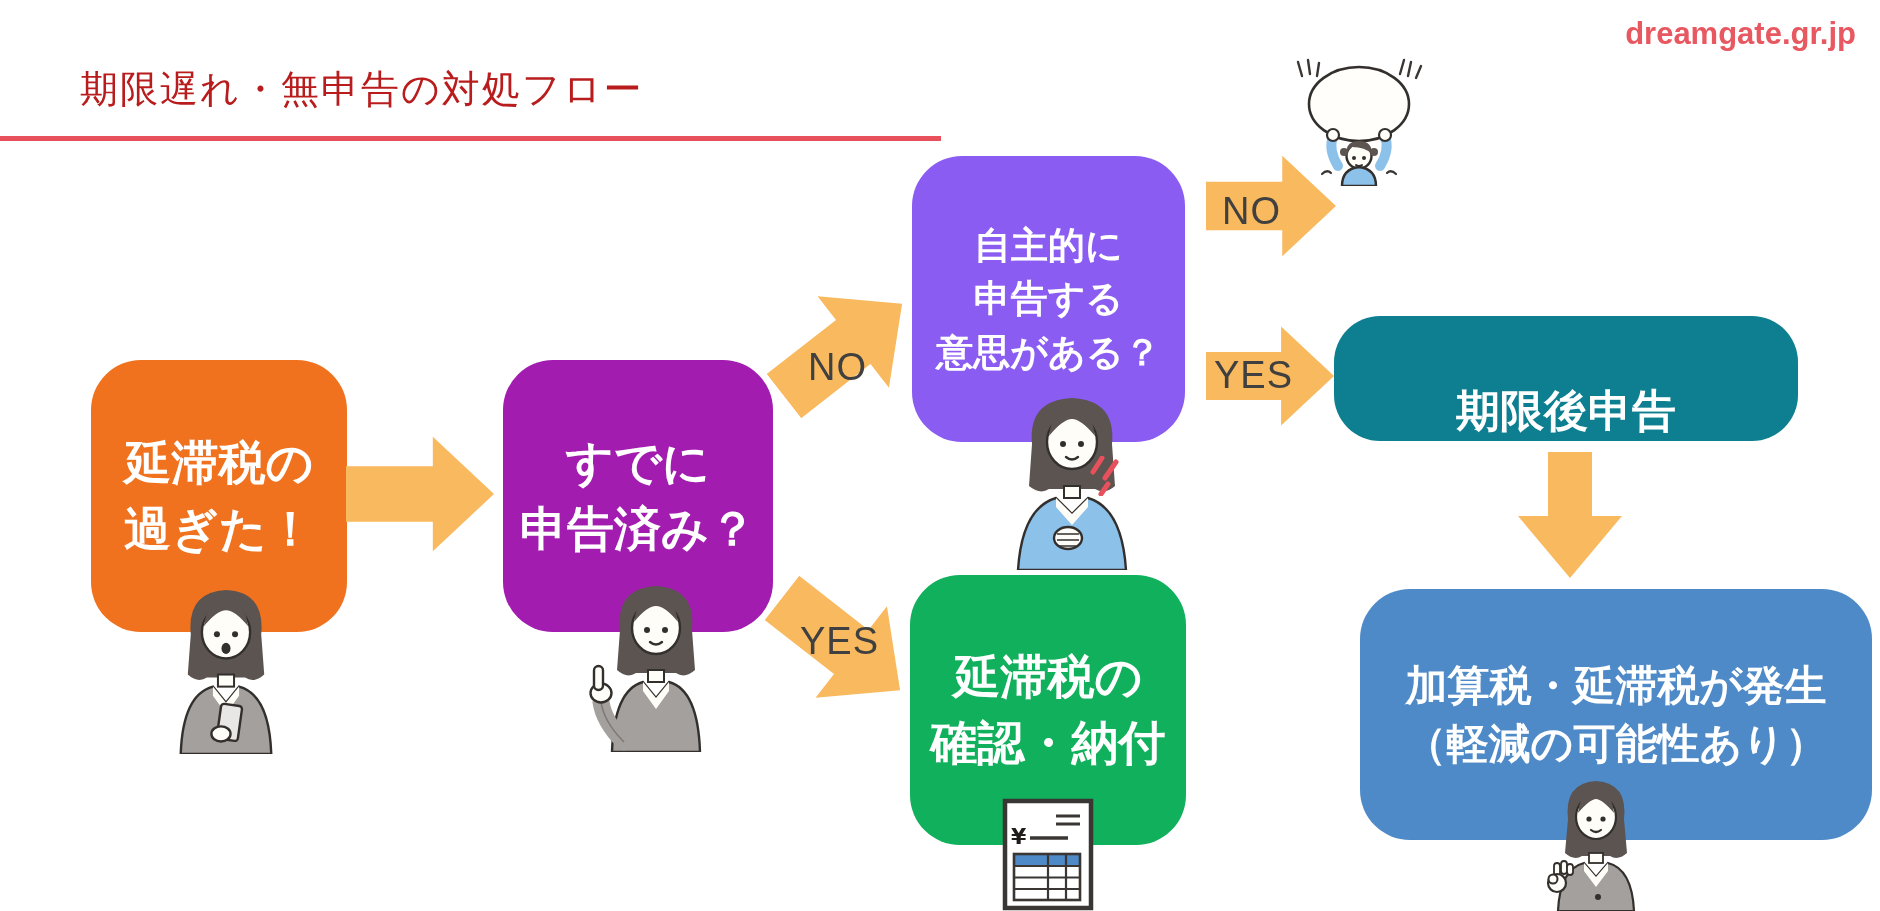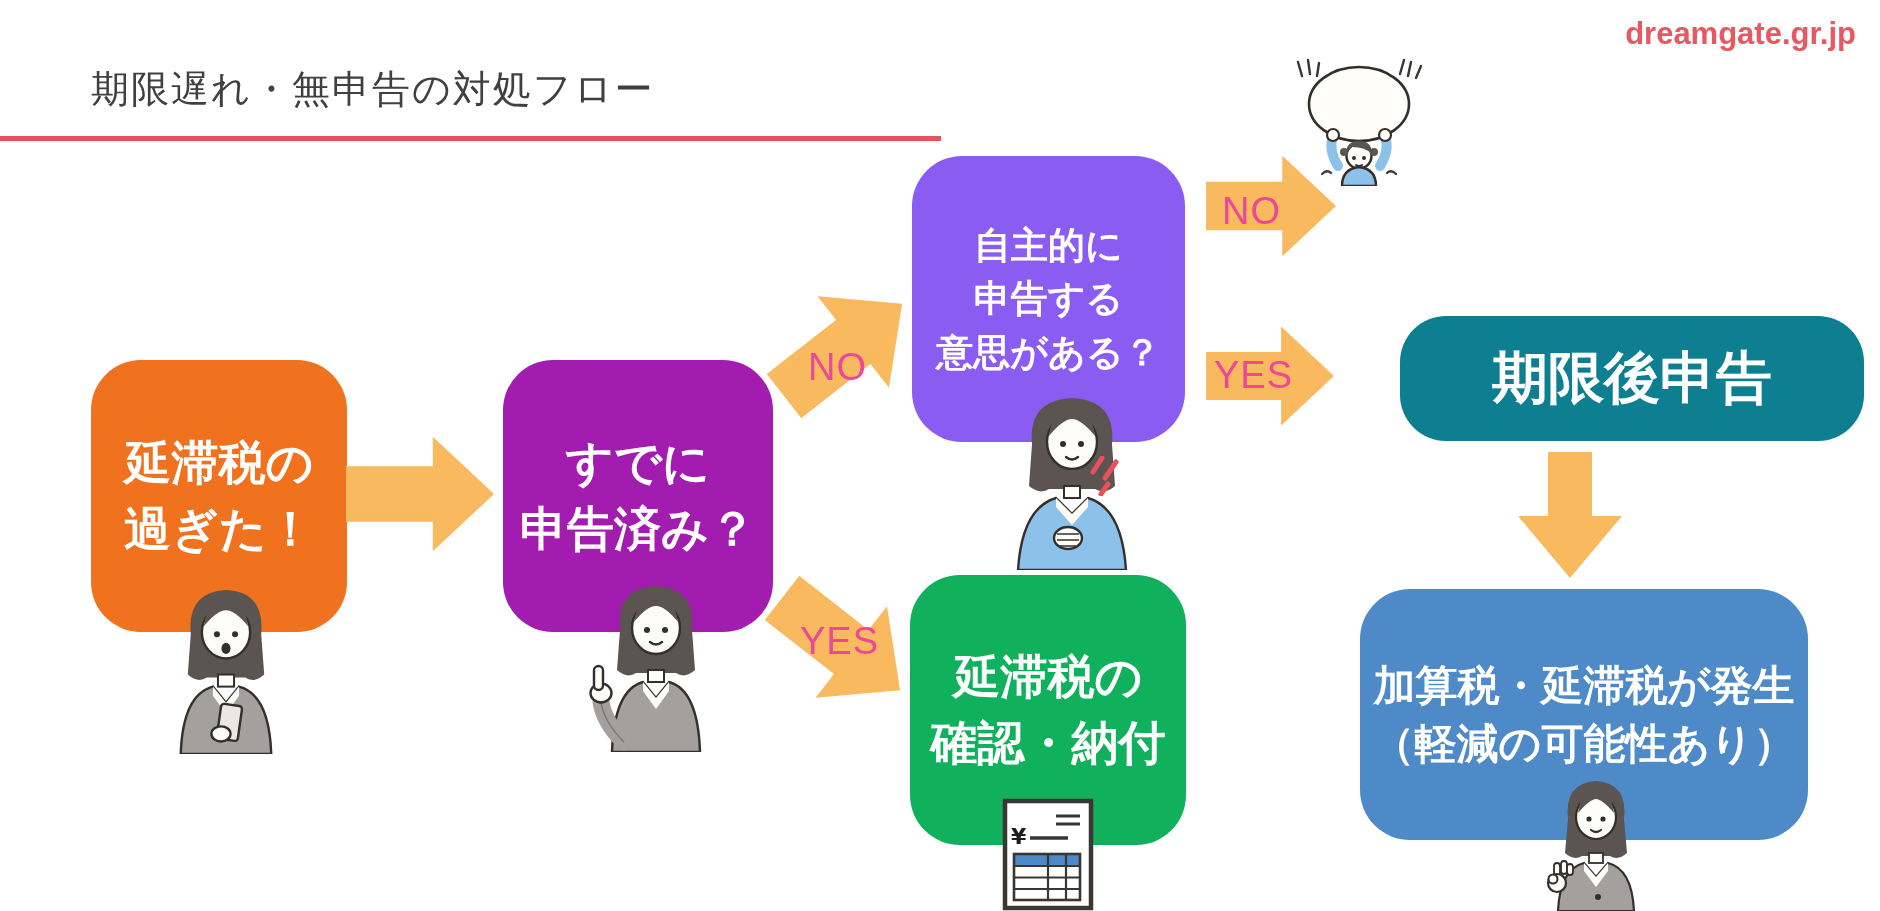--- a/index.html
+++ b/index.html
@@ -1,58 +1,58 @@
 <!DOCTYPE html>
 <html><head>
 <meta charset="utf-8">
 <style>
   * { margin:0; padding:0; box-sizing:border-box; }
   html,body { background:#ffffff; }
   body { font-family:"Liberation Sans","DejaVu Sans",sans-serif; }
   .canvas { position:relative; width:1880px; height:911px; background:#ffffff; overflow:hidden; }
 
   .page-title {
-    position:absolute; left:91px; top:64px;
-    font-size:38px; letter-spacing:2px; color:#404040; font-weight:500;
+    position:absolute; left:80px; top:64px;
+    font-size:38px; letter-spacing:2px; color:#b91c1c; font-weight:500;
   }
   .title-underline {
     position:absolute; left:0; top:136px; width:941px; height:5px; background:#e8505b;
   }
   .watermark {
     position:absolute; top:16px; right:24px;
     font-size:31px; color:#e85861; font-weight:700;
   }
 
   .node {
     position:absolute; display:flex; align-items:center; justify-content:center;
     color:#ffffff; font-weight:700; text-align:center; z-index:2;
   }
   .node-label { white-space:pre-line; }
 
   .n-start        { left:91px;  top:360px; width:256px; height:272px; border-radius:50px; background:#f0721e; font-size:47px; line-height:1.4; }
   .n-filed        { left:503px; top:360px; width:270px; height:272px; border-radius:50px; background:#a21caf; font-size:47px; line-height:1.4; }
   .n-voluntary    { left:912px; top:156px; width:273px; height:286px; border-radius:50px; background:#8a5cf2; font-size:37px; line-height:1.45; }
   .n-latepay      { left:910px; top:575px; width:276px; height:270px; border-radius:50px; background:#10b05c; font-size:47px; line-height:1.4; }
   .n-penalty      { left:1350px; top:142px; width:466px; height:137px; border-radius:46px; background:#e25159; font-size:42px; line-height:1.32; }
-  .n-latefiling   { left:1400px; top:316px; width:464px; height:125px; border-radius:46px; background:#0d7f90; font-size:56px; }
-  .n-incurred     { left:1360px; top:589px; width:448px; height:251px; border-radius:50px; background:#4e8ac8; font-size:42px; line-height:1.38; }
+  .n-latefiling   { left:1334px; top:316px; width:464px; height:125px; border-radius:46px; background:#0d7f90; font-size:44px;align-items:flex-end; }
+  .n-incurred     { left:1360px; top:589px; width:512px; height:251px; border-radius:50px; background:#4e8ac8; font-size:42px; line-height:1.38; }
 
   .arr { position:absolute; z-index:2; }
   .arr svg { display:block; width:100%; height:100%; }
   .arr polygon { fill:#f9b95e; }
   .a-1        { left:346px;  top:436px; width:148px; height:116px; }
   .a-no-diag  { left:768px;  top:292px; width:150px; height:116px; transform:rotate(-38deg); }
   .a-yes-diag { left:766px;  top:586px; width:150px; height:116px; transform:rotate(38deg); }
   .a-no-2     { left:1206px; top:150px; width:130px; height:112px; }
   .a-yes-2    { left:1206px; top:318px; width:128px; height:116px; }
   .a-down     { left:1518px; top:452px; width:104px; height:126px; }
 
   .edge-label {
     position:absolute; z-index:4; font-size:38px; font-weight:500;
-    color:#ec4899; letter-spacing:1px;
+    color:#404040; letter-spacing:1px;
   }
   .l-no-1  { left:808px;  top:346px; }
   .l-yes-1 { left:800px;  top:620px; }
   .l-no-2  { left:1222px; top:190px; }
   .l-yes-2 { left:1214px; top:354px; }
 
   .ill { position:absolute; z-index:3; }
   .ill svg { display:block; width:100%; height:100%; }
   .i-woman-phone   { left:170px;  top:582px; width:112px; height:172px; }
   .i-woman-point   { left:568px;  top:580px; width:142px; height:172px; }

